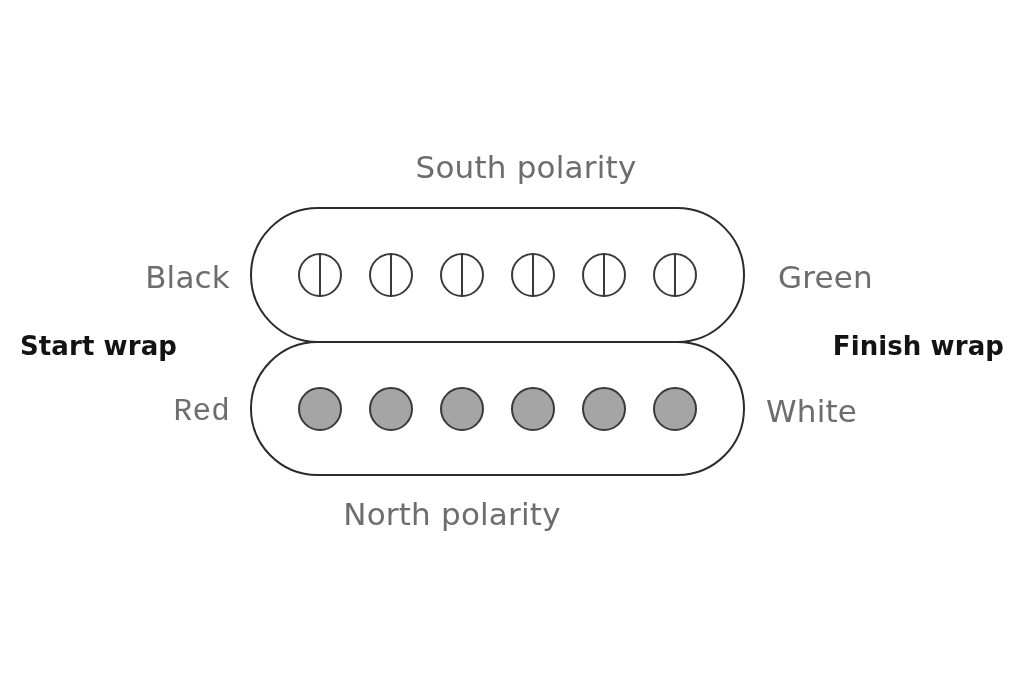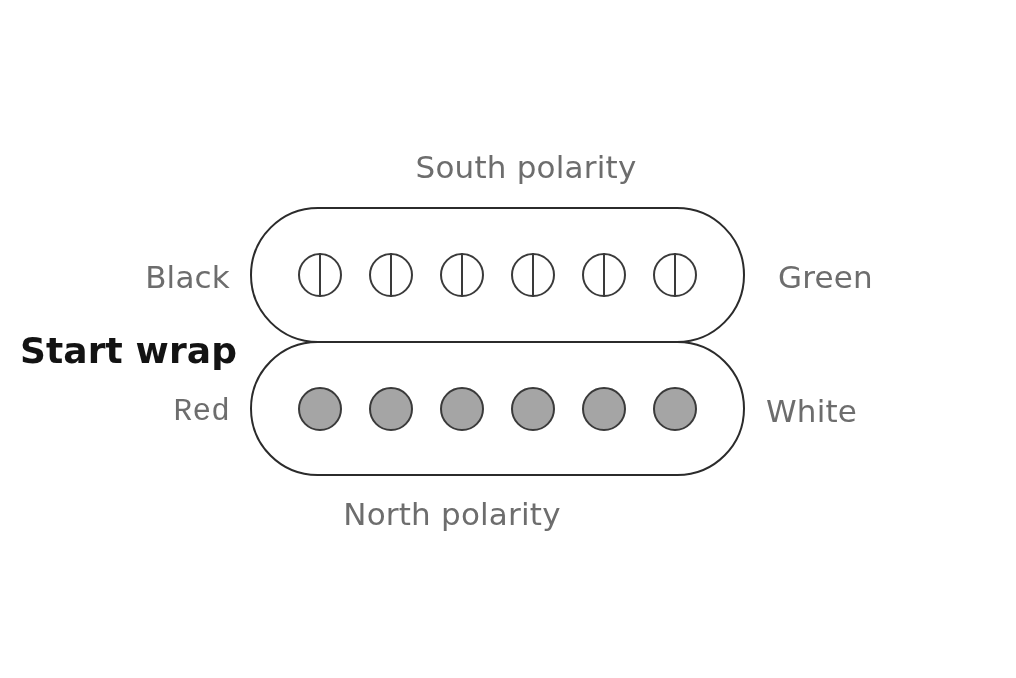--- a/index.html
+++ b/index.html
@@ -31,21 +31,21 @@
     white-space: nowrap;
     color: #6d6d6d;
     font-size: 31px;
     font-weight: 400;
     letter-spacing: 0.2px;
     line-height: 1;
   }
   .label.bold-label {
     color: #131313;
     font-weight: 700;
-    font-size: 36px;
+    font-size: 26px;
     letter-spacing: 0.1px;
   }
 
   #label-south-polarity {
     left: 0;
     top: 152px;
     width: 1016px;
     text-align: center;
     padding-left: 18px;
   }
@@ -150,20 +150,21 @@
 </style>
 </head>
 <body>
 
 <div id="diagram-stage">
 
   <div class="label" id="label-south-polarity">South polarity</div>
 
   <div class="label bold-label" id="label-start-wrap">Start wrap</div>
 
+  <div class="label bold-label" id="label-finish-wrap">Finish wrap</div>
 
   <div class="label" id="label-black">Black</div>
   <div class="label" id="label-green">Green</div>
 
   <div class="label" id="label-red">Red</div>
   <div class="label" id="label-white">White</div>
 
   <div class="coil" id="coil-top">
     <div class="pole-row">
       <div class="pole-screw">

